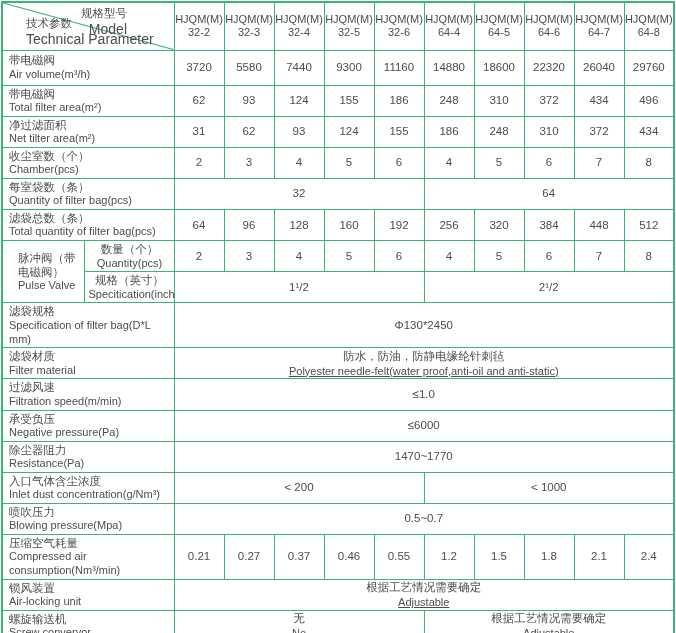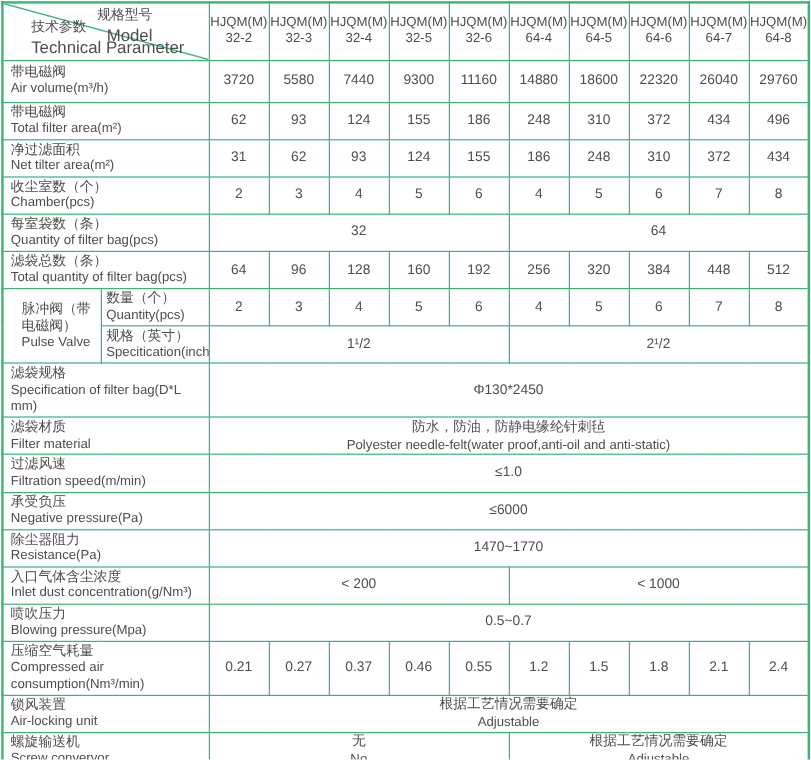--- a/index.html
+++ b/index.html
@@ -33,25 +33,25 @@
   th.model{
     font-weight:normal;font-size:11px;line-height:1.25;
     text-align:center;padding:0;color:var(--txt);
   }
   td.lbl{
     text-align:left;padding:1px 3px 1px 6px;
     font-size:11px;line-height:1.25;
   }
   td.lbl .cn{font-size:11.5px;}
   td.lbl.outer{padding-left:15px;}
-  td.lbl.sub{padding-left:4px;}
+  td.lbl.sub{padding-left:4px;text-align:center;}
   td.val{
     text-align:center;font-size:11.5px;line-height:1.3;padding:0 2px;
   }
-  td.val .en{font-size:11px;}
+  td.val .en{font-size:11px;text-decoration:underline;}
 
   th.corner{
     position:relative;padding:0;font-weight:normal;
   }
   .corner svg{position:absolute;left:0;top:0;width:100%;height:100%;display:block;}
   .corner .corner-top{
     position:absolute;top:4px;left:78px;
     text-align:right;font-size:11.5px;line-height:1.2;
   }
   .corner .corner-bottom{

